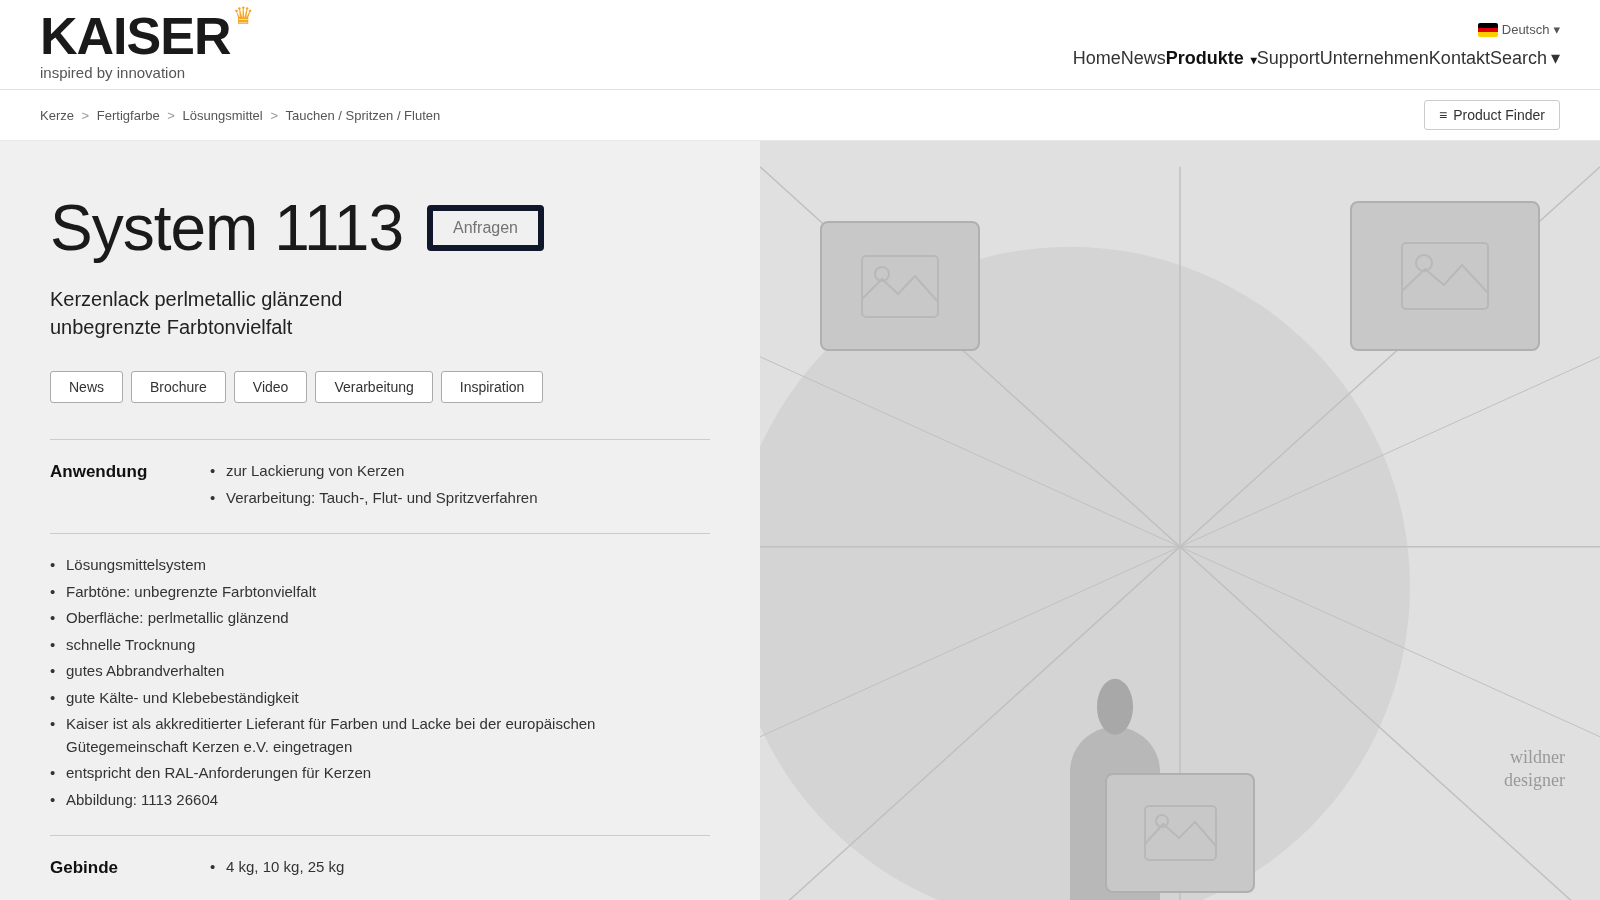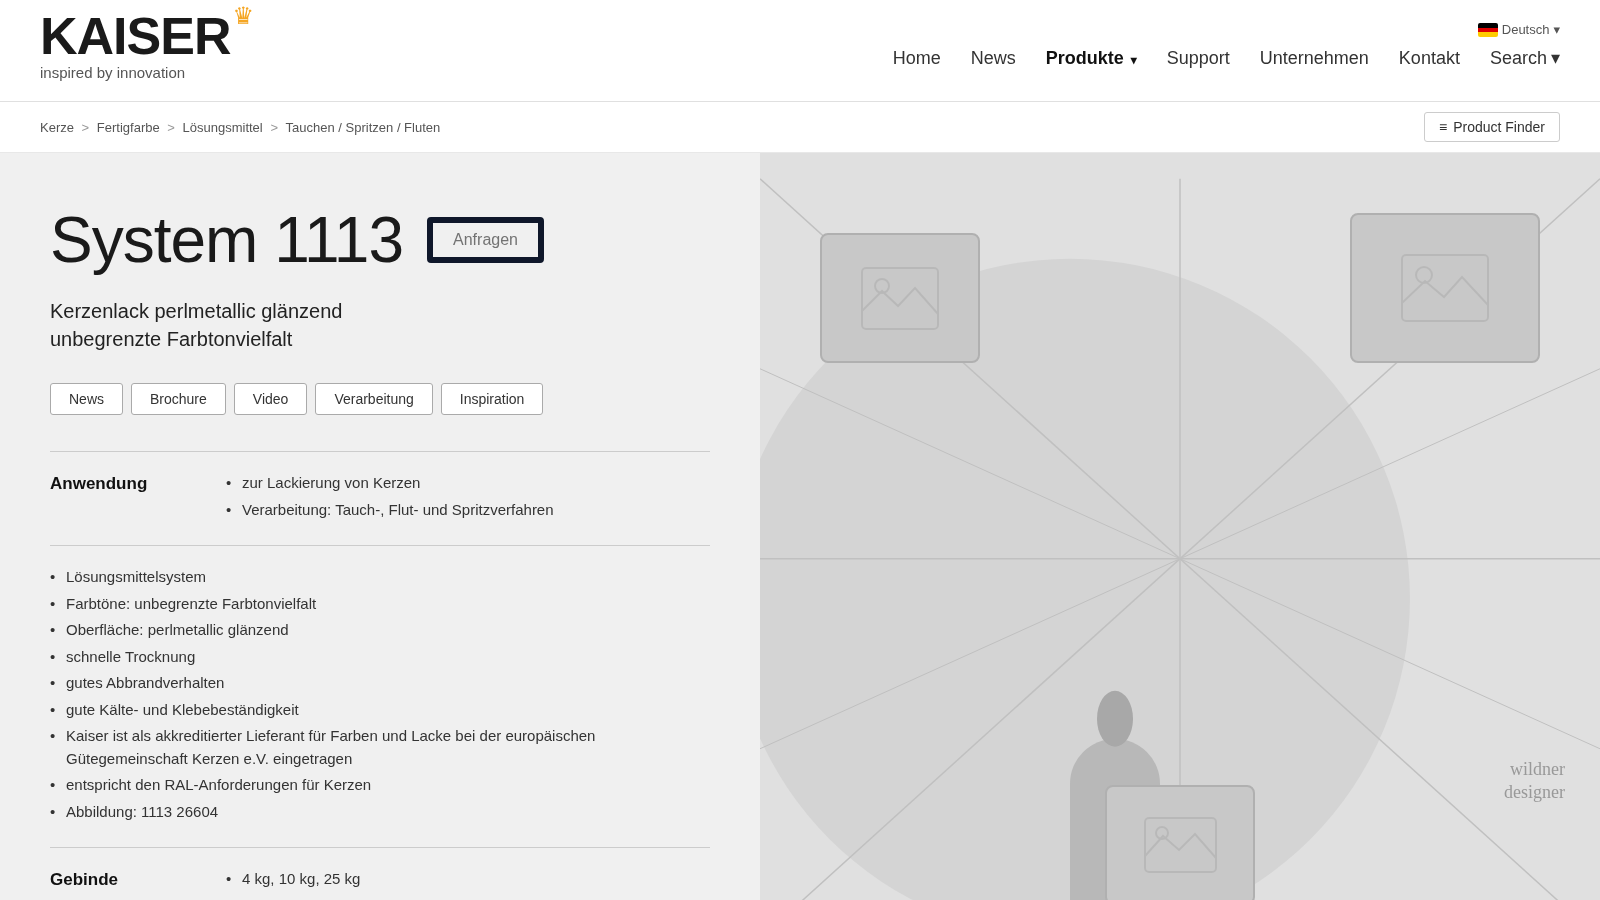--- a/index.html
+++ b/index.html
@@ -3,21 +3,21 @@
   <meta charset="utf-8">
   <style>
     * { margin: 0; padding: 0; box-sizing: border-box; }
     body { font-family: 'Arial', sans-serif; background: #fff; color: #333; width: 1600px; min-height: 900px; overflow-x: hidden; }
 
     
     .header {
       display: flex;
       align-items: center;
       justify-content: space-between;
-      padding: 10px 40px 20px 40px;
+      padding: 10px 40px 8px 40px;
       border-bottom: 1px solid #e0e0e0;
       background: #fff;
       position: relative;
     }
     .logo-area {
       display: flex;
       flex-direction: column;
       align-items: flex-start;
     }
     .logo-text {
@@ -60,21 +60,20 @@
     .lang-flag {
       width: 20px;
       height: 14px;
       background: linear-gradient(to bottom, #000 33%, #dd0000 33% 66%, #ffcc00 66%);
       border-radius: 2px;
       display: inline-block;
     }
     .nav-menu {
       display: flex;
       align-items: center;
-      gap: 30px;
       list-style: none;
     }
     .nav-menu li a {
       text-decoration: none;
       color: #333;
       font-size: 18px;
       font-weight: 400;
     }
     .nav-menu li a.active {
       font-weight: 700;
@@ -187,21 +186,21 @@
       padding: 7px 18px;
       font-size: 14px;
       color: #333;
       border-radius: 3px;
       cursor: pointer;
     }
 
     
     .info-section {
       display: flex;
-      gap: 16px;
+      gap: 0;
       border-top: 1px solid #ccc;
       padding: 20px 0;
     }
     .info-label {
       flex: 0 0 160px;
       font-size: 17px;
       font-weight: 600;
       color: #111;
       padding-top: 2px;
     }

